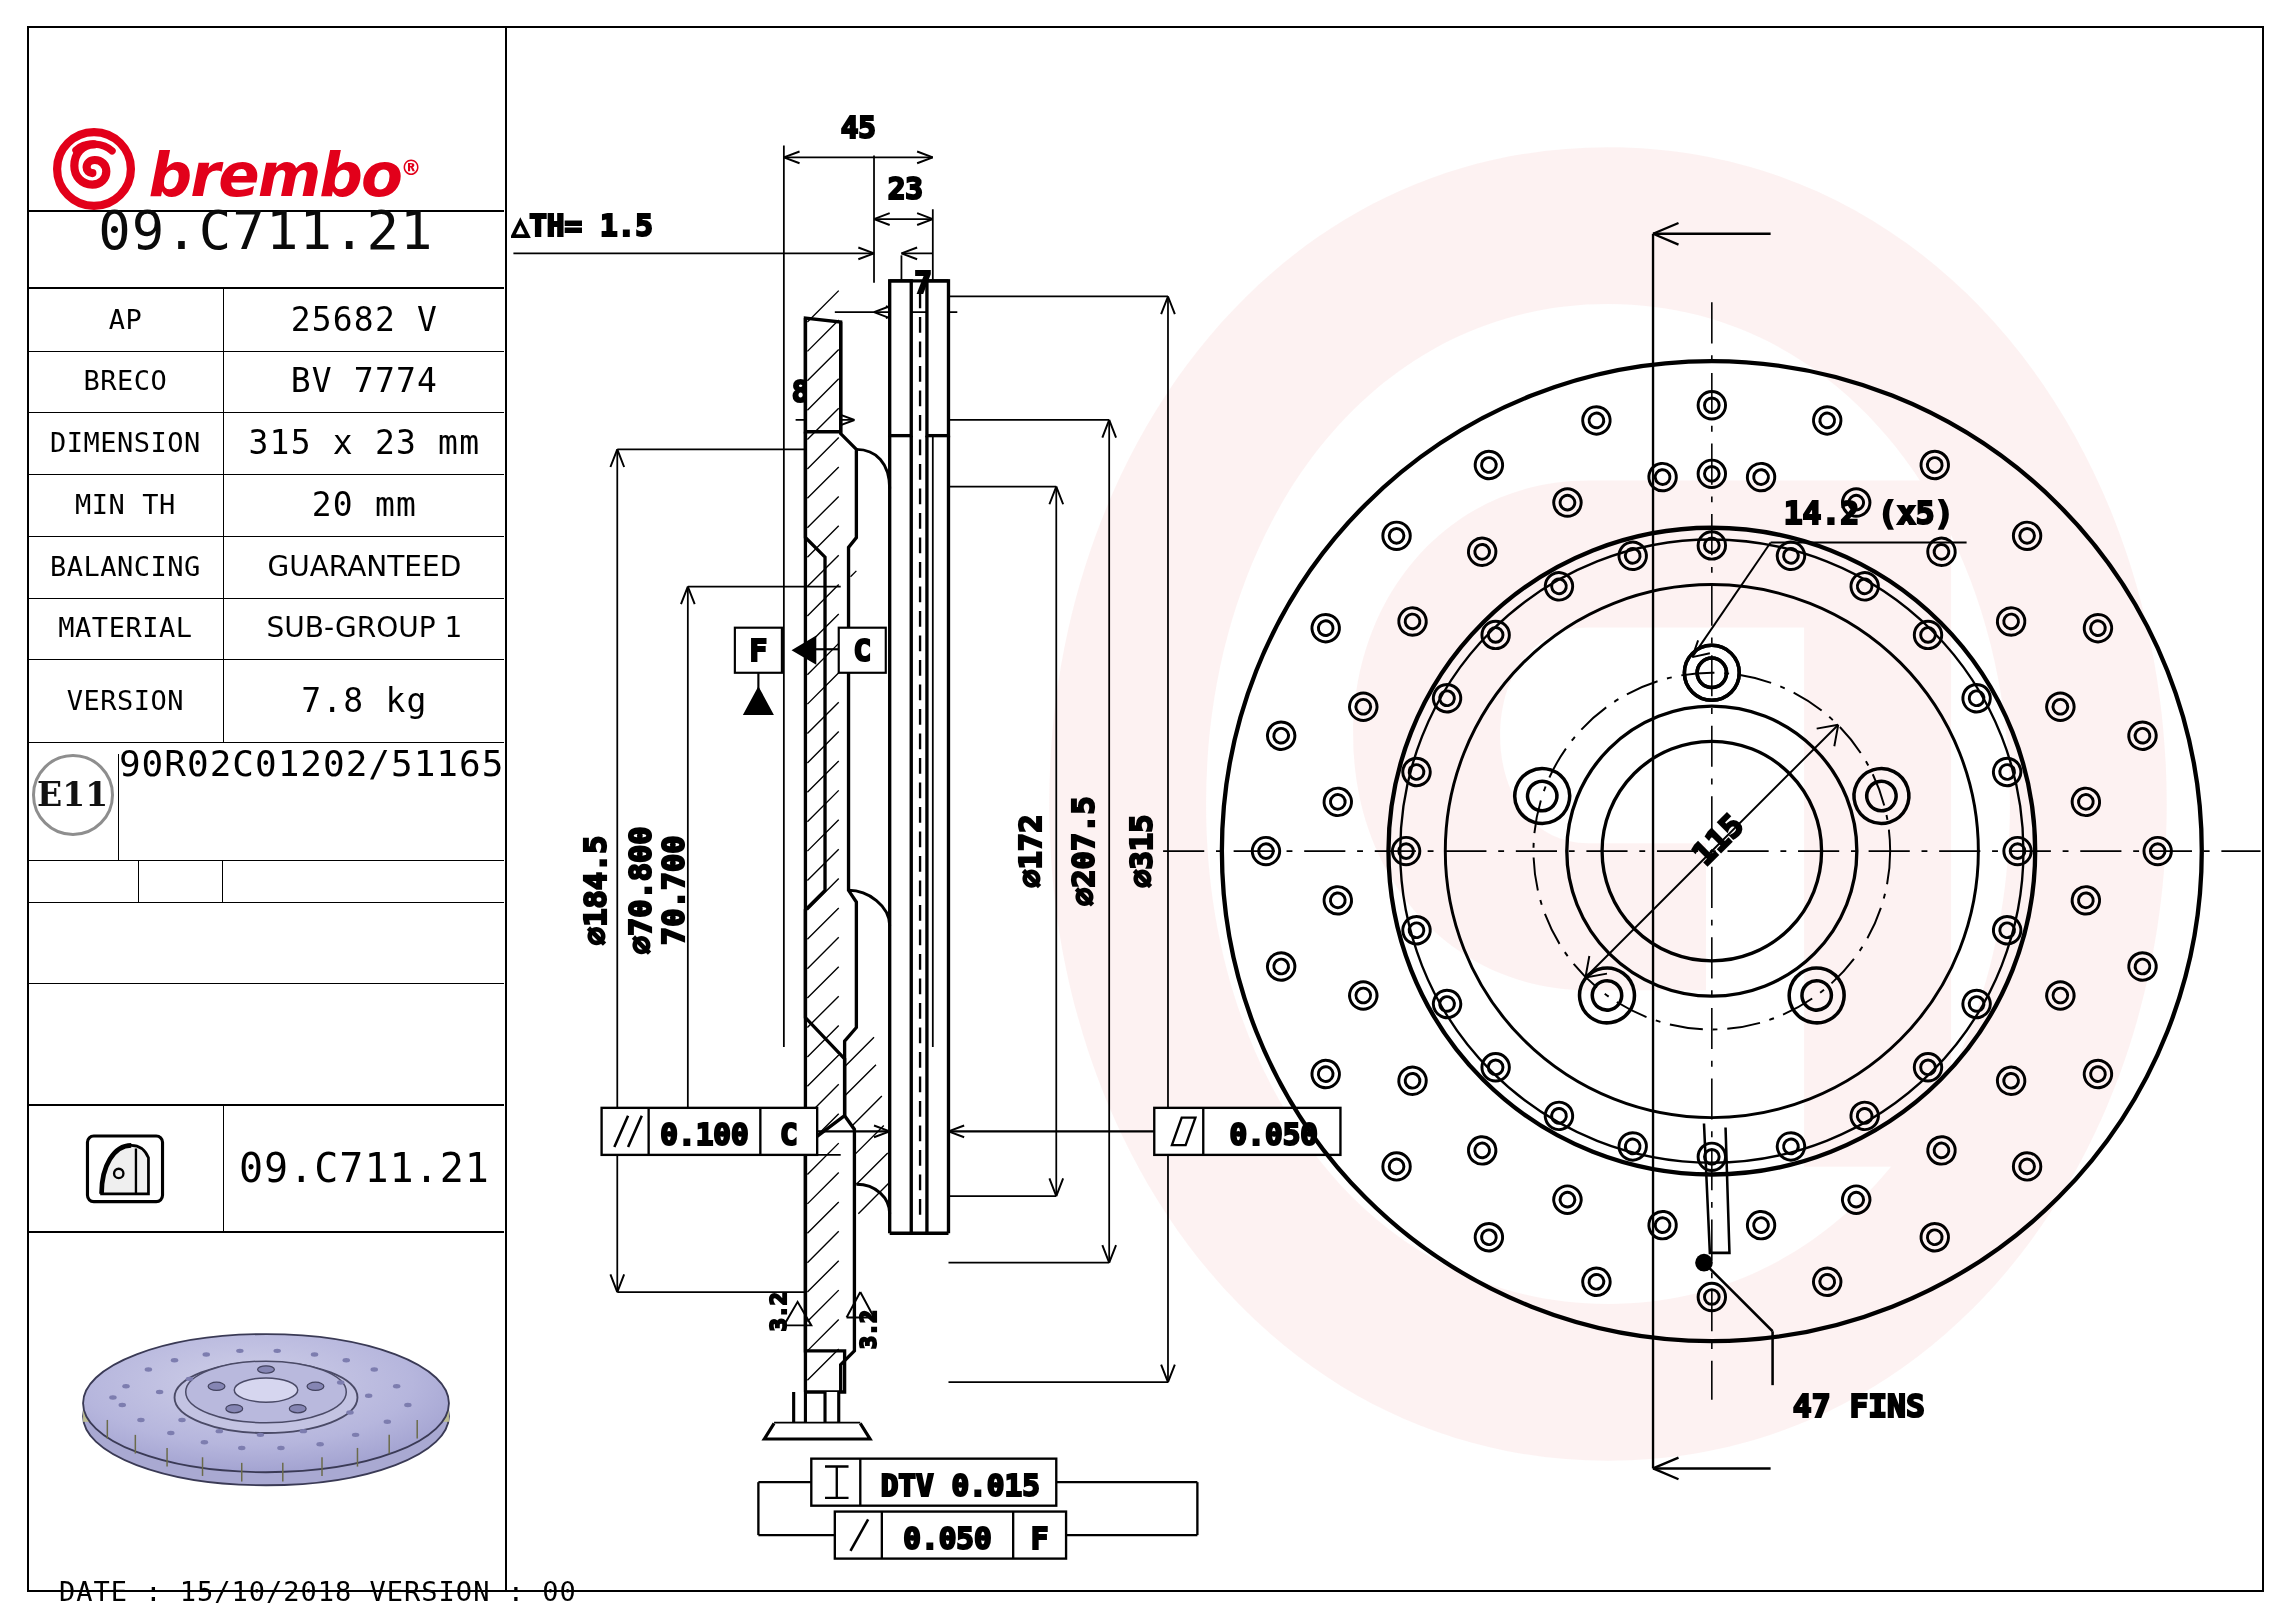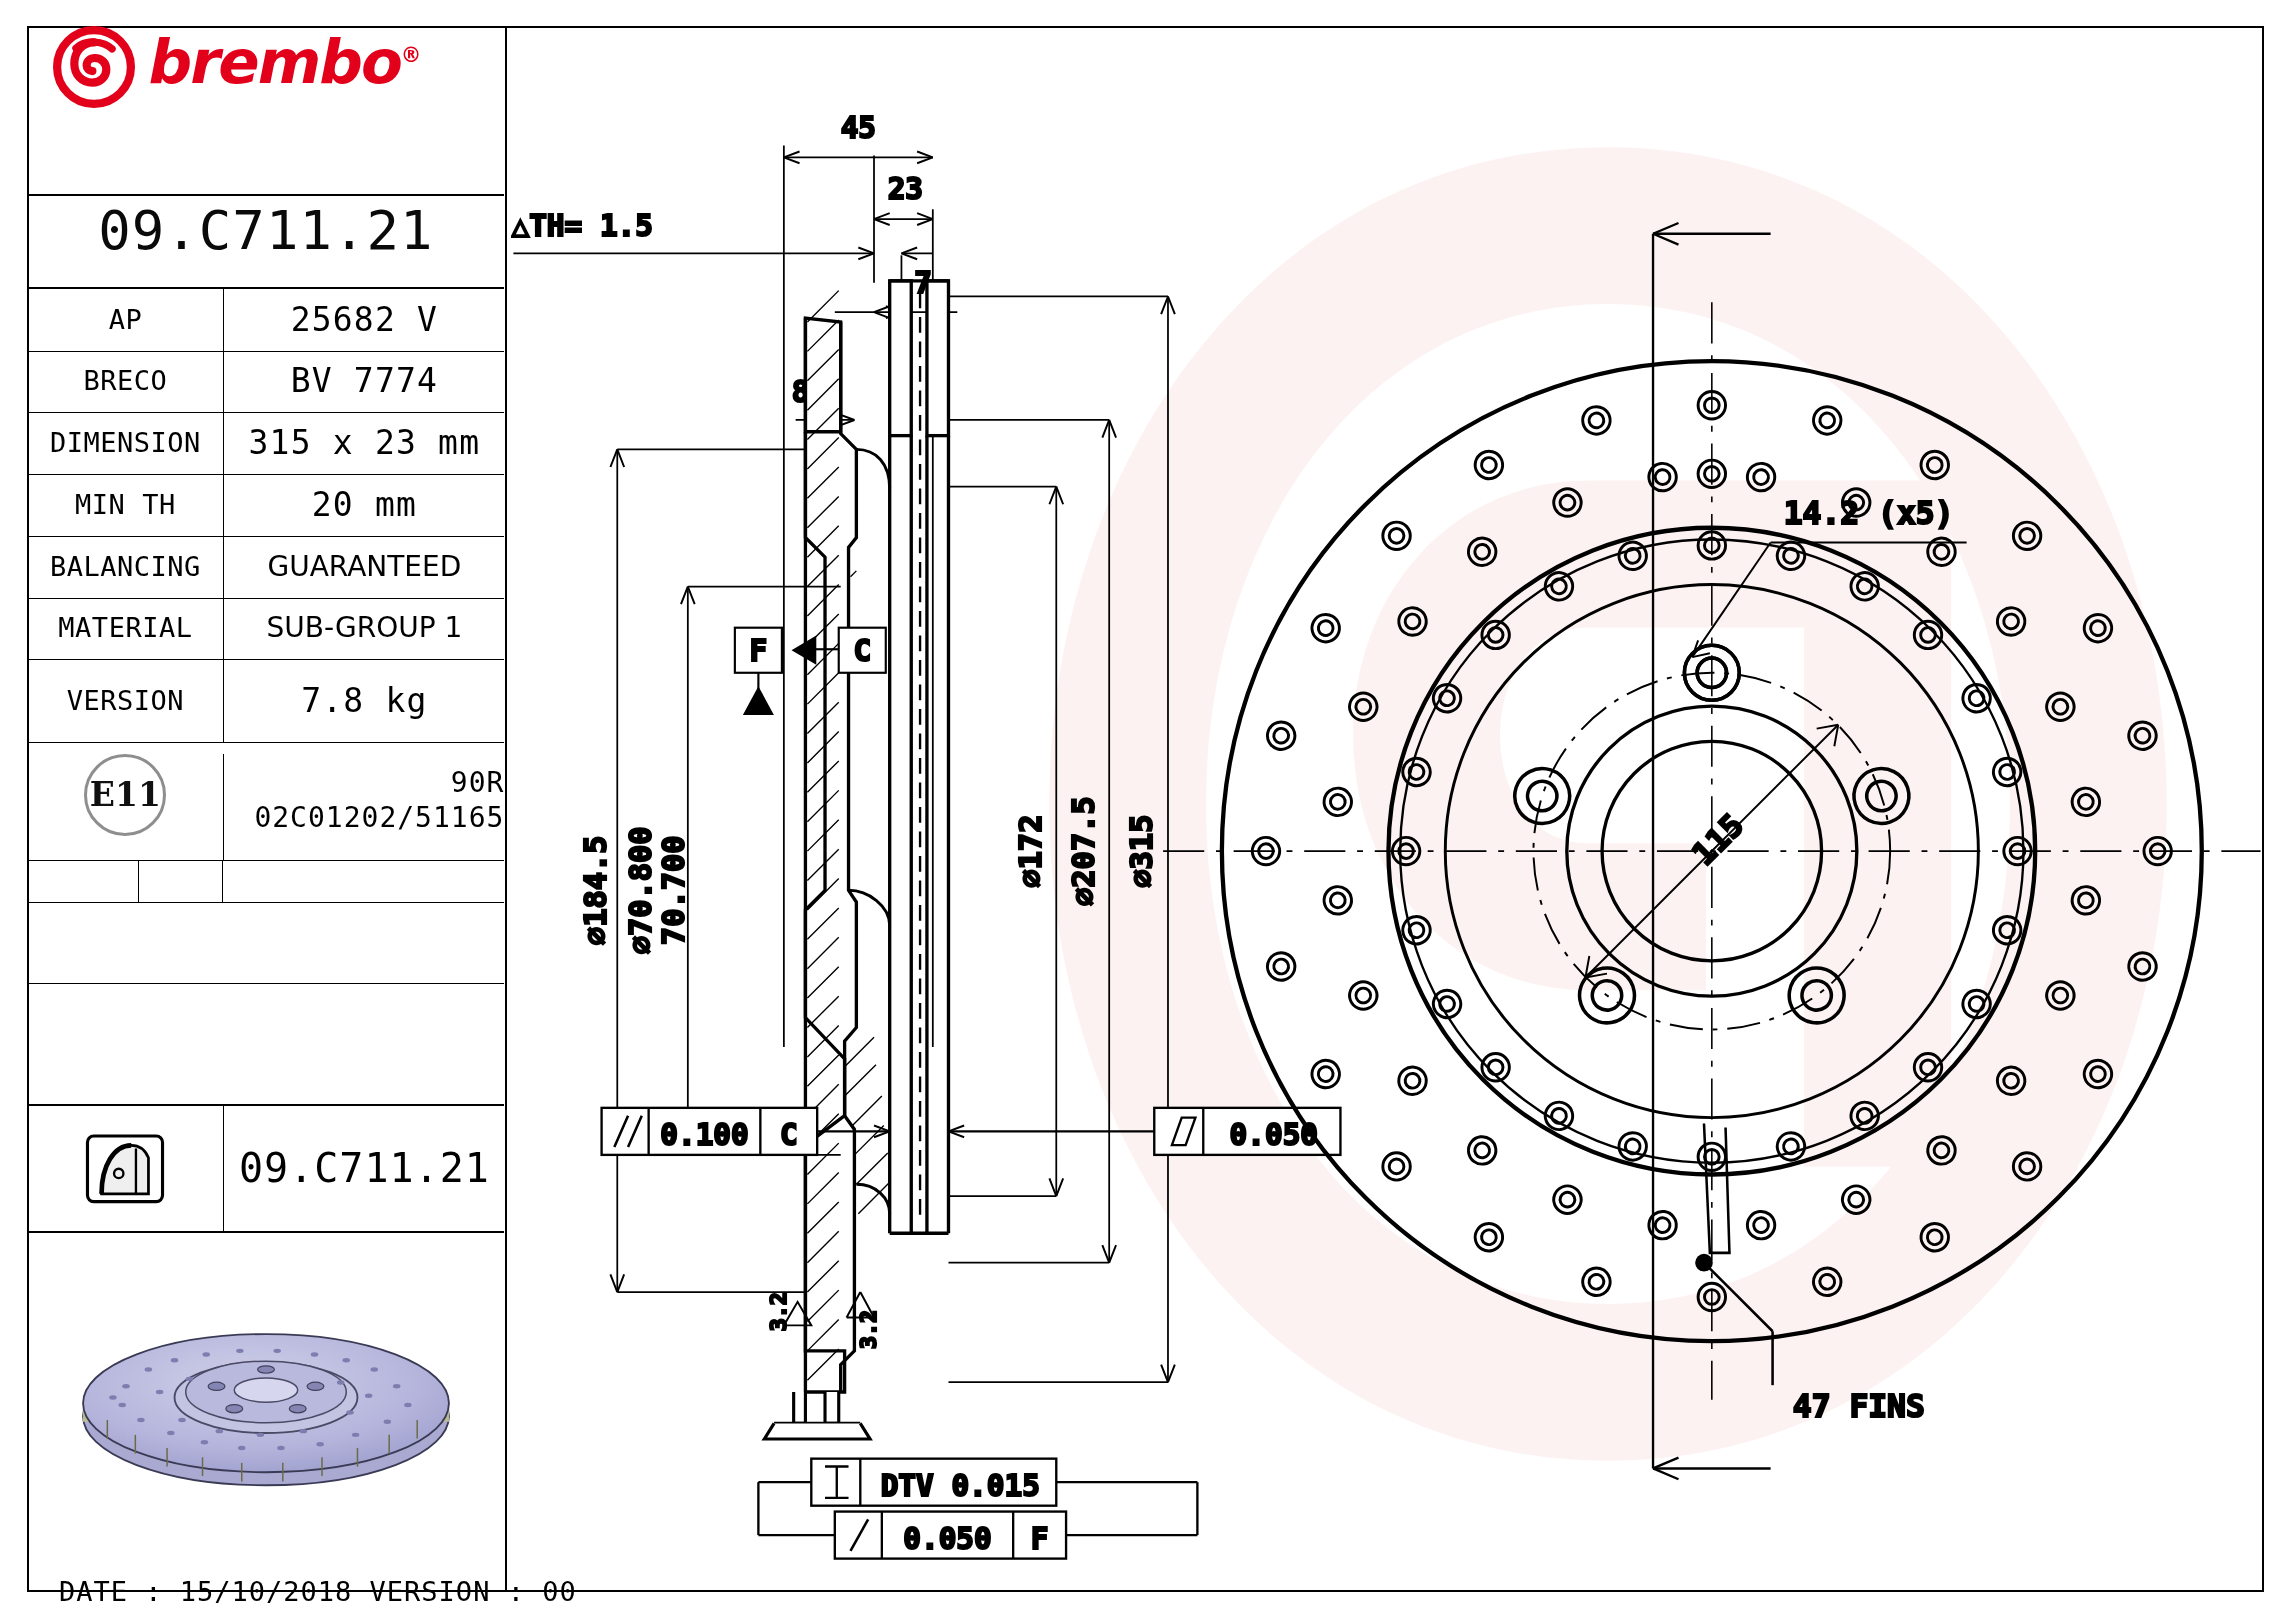--- a/index.html
+++ b/index.html
@@ -12,22 +12,22 @@
 
   
   #frame{position:absolute;left:27.4px;top:25.5px;width:2237px;height:1566px;
     border:2.9px solid #000;box-sizing:border-box;z-index:2;}
 
   
   #infopanel{position:absolute;left:27.4px;top:25.5px;width:480px;height:1566px;
     border-right:2.9px solid #000;box-sizing:border-box;z-index:3;background:transparent;}
 
   .cell{box-sizing:border-box;}
-  #logoCell{position:absolute;left:0;top:0;width:477px;height:170px;
-    border-bottom:2.9px solid #000;display:flex;align-items:flex-start;padding-left:25.5px;}
+  #logoCell{position:absolute;left:0;top:16px;width:477px;height:170px;
+    border-bottom:2.9px solid #000;display:flex;align-items:flex-end;padding-left:25.5px;}
   .brembo-mark{width:82px;height:82px;flex:0 0 auto;}
   .brembo-word{font-family:"DejaVu Sans","Liberation Sans",sans-serif;
     font-weight:bold;font-size:61px;color:#e2001a;letter-spacing:-2px;
     margin-left:13.7px;font-style:italic;}
   .reg{font-size:20.6px;vertical-align:super;}
 
   #codeCell{position:absolute;left:0;top:149px;width:477px;height:114px;
     border-bottom:2.9px solid #000;display:flex;align-items:center;justify-content:center;}
   #codeCell span{font-size:54px;letter-spacing:1px;color:#0a0a0a;}
 
@@ -39,22 +39,22 @@
         font-size:33px;letter-spacing:1.2px;}
   .val.sans{font-family:"DejaVu Sans","Liberation Sans",sans-serif;font-size:28px;letter-spacing:0px;}
 
   #e11row{position:absolute;left:0;top:716px;width:477px;height:118px;
      border-bottom:1.6px solid #000;display:flex;}
   #e11row .lab{width:196px;border-right:1.6px solid #000;display:flex;
      align-items:flex-start;justify-content:center;margin-top:12px;}
   .e11badge{width:76px;height:76px;border:3.9px solid #8e8e8e;border-radius:50%;
      display:flex;align-items:center;justify-content:center;
      font-family:"DejaVu Serif","Liberation Serif",serif;font-weight:bold;font-size:33px;color:#111;}
-  #e11row .val{flex:1;display:flex;flex-direction:column;align-items:flex-end;
-     justify-content:center;font-size:28px;line-height:1.22;letter-spacing:1px;}
+  #e11row .val{flex:1;display:flex;flex-direction:row;align-items:flex-start;
+     justify-content:center;font-size:36px;line-height:1.22;letter-spacing:1px;}
 
   #blankrow{position:absolute;left:0;top:834px;width:477px;height:123px;
      border-bottom:1.6px solid #000;display:flex;}
   #blankrow .b1{width:112px;border-right:1.6px solid #000;height:43px;
      border-bottom:1.6px solid #000;box-sizing:border-box;}
   #blankrow .b2{width:84px;border-right:1.6px solid #000;height:43px;
      border-bottom:1.6px solid #000;box-sizing:border-box;}
   #blankrow .b3{flex:1;height:43px;border-bottom:1.6px solid #000;box-sizing:border-box;}
 
   #padrow{position:absolute;left:0;top:1078px;width:477px;height:125px;

